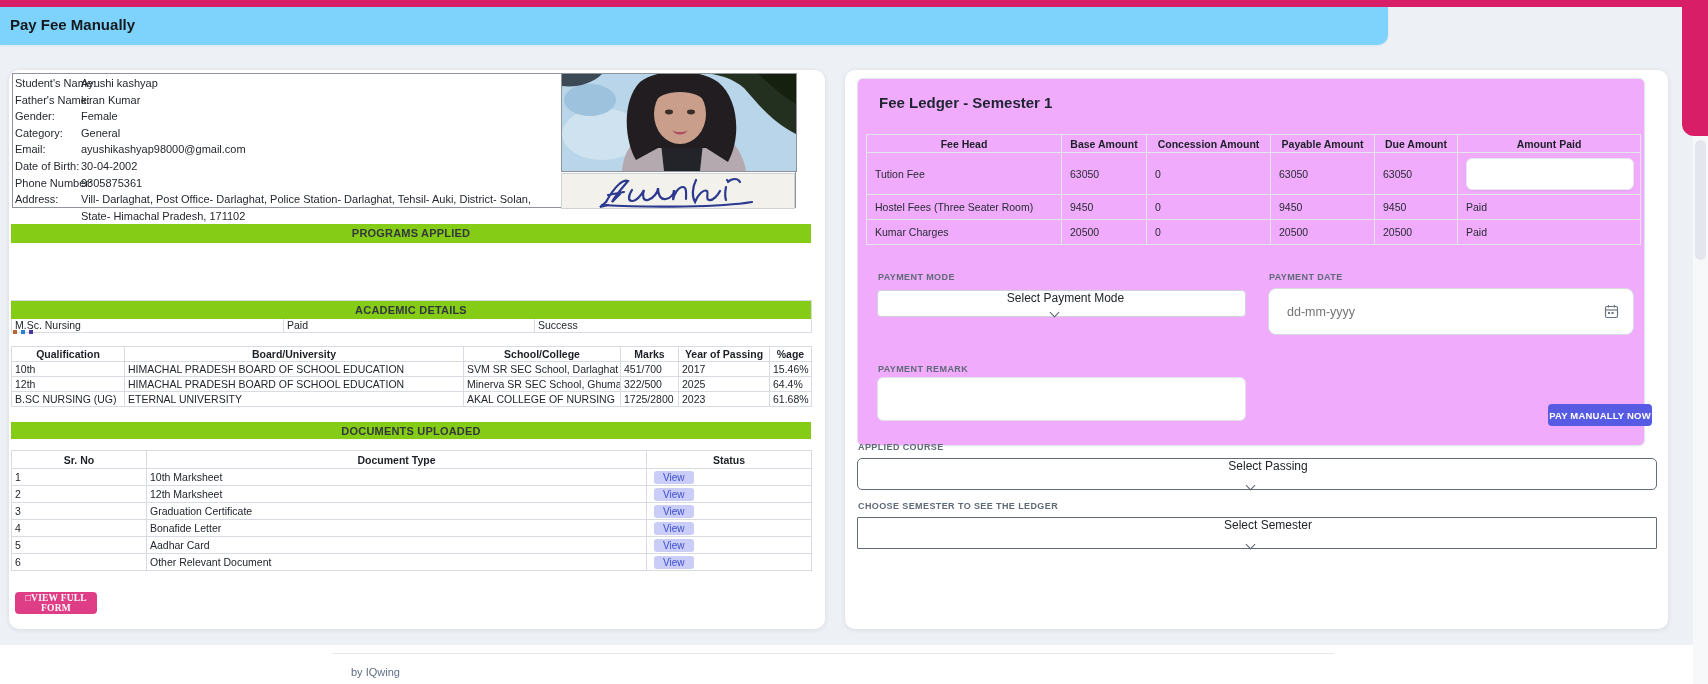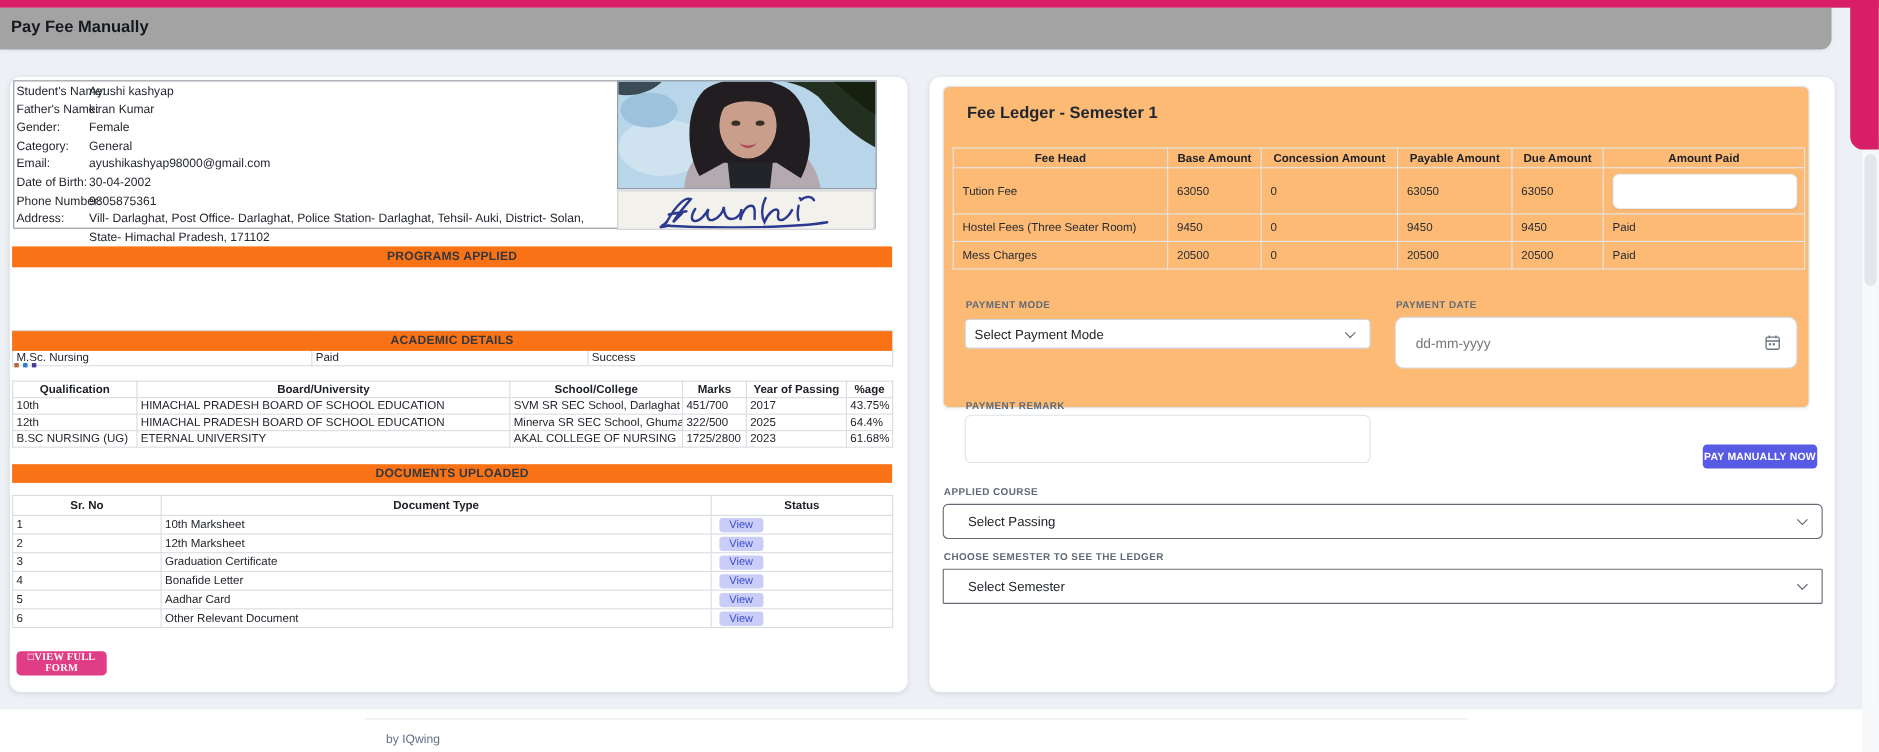--- a/index.html
+++ b/index.html
@@ -1,21 +1,21 @@
 <!DOCTYPE html>
 <html><head>
 <meta charset="utf-8">
 <style>
   * { margin:0; padding:0; box-sizing:border-box; }
   html,body { width:1708px; height:684px; overflow:hidden;
     font-family:"Liberation Sans", sans-serif; background:#edf0f5; color:#24282e; }
 
   
   .topbar { position:absolute; left:0; top:0; width:1708px; height:7px; background:#d81e66; z-index:6; }
-  .headerband { position:absolute; left:0; top:7px; width:1665px; height:38px; background:#a3a3a3;
+  .headerband { position:absolute; left:0; top:7px; width:1388px; height:38px; background:#7dd3fc;
     border-radius:0 0 10px 0; box-shadow:0 1px 3px rgba(30,40,60,.06); z-index:2;text-align:center; }
   .page-title { position:absolute; left:10px; top:9px; font-size:15px; font-weight:bold; color:#15181d; }
   .pink-strip { position:absolute; right:0; top:0; width:26px; height:136px; background:#d81e66;
     border-radius:0 0 0 12px; z-index:7; }
   .scroll-track { position:absolute; right:0; top:136px; width:15px; height:548px; background:#f7f8fa; z-index:5; }
   .scroll-thumb { position:absolute; right:2px; top:4px; width:11px; height:120px; background:#e3e6ec; border-radius:6px; }
 
   .footerband { position:absolute; left:0; top:645px; width:1708px; height:39px; background:#fff; }
   .footer-divider { position:absolute; left:332px; top:8px; width:1002px; height:1px; background:#e4e9f0; }
   .footer-credit { position:absolute; left:351px; top:21px; font-size:11px; color:#5f6f85; }
@@ -27,21 +27,21 @@
   
   .detail-box { position:absolute; left:3px; top:3px; width:784px; height:135px; border:1px solid #8f949c; background:#fff; }
   .detail-rows { position:absolute; left:2px; top:1px; width:545px; }
   .drow { display:flex; font-size:11px; line-height:16.6px; white-space:nowrap; }
   .drow .dlabel { width:66px; flex:0 0 66px; }
   .drow .dvalue { white-space:normal; }
 
   .photo-frame { position:absolute; left:548px; top:-1px; width:236px; height:99px; border:1px solid #8f949c; overflow:hidden; background:#b6d4e8; }
   .sig-frame { position:absolute; left:548px; top:99px; width:234px; height:36px; background:#f3f1ec; border:1px solid #cfd2d6; overflow:hidden; }
 
-  .banner { position:absolute; left:2px; width:800px; height:19px; background:#f97316;
+  .banner { position:absolute; left:2px; width:800px; height:19px; background:#84cc16;
     font-size:11px; font-weight:600; color:#33373d; text-align:center; line-height:19px; letter-spacing:.2px; }
   .banner-programs  { top:154px; }
   .banner-academics { top:231px; height:18px; }
   .banner-documents { top:352px; height:17px; }
 
   .dots { position:absolute; left:4px; top:260px; display:flex; gap:4px; }
   .dots i { width:4px; height:4px; display:block; }
   .dot-a { background:#b06a3a; } .dot-b { background:#2b7fd4; } .dot-c { background:#4b3a9e; }
 
   table.grid { border-collapse:collapse; table-layout:fixed; width:800px; font-size:10.5px; color:#22262c; }
@@ -58,36 +58,36 @@
   .tbl-documents tr.hd { height:18px; }
 
   .view-chip { display:inline-block; margin-left:4px; padding:1px 9px; font-size:10px; color:#3d4ed0;
     background:#c9cdf8; border:none; border-radius:3px; cursor:pointer; font-family:inherit; }
 
   .btn-full-form { position:absolute; left:6px; top:522px; width:82px; height:22px; background:#e03d87;
     color:#fff; font-size:9.5px; font-weight:bold; border:none; border-radius:4px; cursor:pointer;
     font-family:Liberation Serif, serif; letter-spacing:.2px; }
 
   
-  .ledger-panel { position:absolute; left:12px; top:8px; width:788px; height:293px;
-    border:1px solid #e2e6ea; border-radius:6px; background:#fdba74; box-shadow:0 1px 2px rgba(30,40,60,.04); }
+  .ledger-panel { position:absolute; left:12px; top:8px; width:788px; height:368px;
+    border:1px solid #e2e6ea; border-radius:6px; background:#f0abfc; box-shadow:0 1px 2px rgba(30,40,60,.04); }
   .ledger-heading { position:absolute; left:21px; top:15px; font-size:15px; font-weight:bold; color:#1e2530; }
 
   table.feegrid { position:absolute; left:8px; top:55px; border-collapse:collapse; table-layout:fixed;
     width:774px; font-size:10.5px; color:#272b31; }
   table.feegrid th, table.feegrid td { border:1px solid #e3e7eb; padding:1px 8px; overflow:hidden; white-space:nowrap; }
   table.feegrid th { font-weight:bold; text-align:center; color:#1c2026; height:18px; }
   .fee-row1 { height:42px; }
   .fee-row  { height:25px; }
   .amount-input { width:168px; height:32px; border:1px solid #e6e9ed; border-radius:6px;
     box-shadow:0 1px 2px rgba(30,40,60,.06); font-family:inherit; font-size:11px; padding:0 8px; }
 
   .field-label { position:absolute; font-size:9px; font-weight:bold; color:#606a76; letter-spacing:.4px; }
   .fake-select { position:absolute; background:#fff; border:1px solid #ced4da; border-radius:4px;
-    font-size:12px; color:#212529; display:flex; align-items:center; cursor:pointer; }
+    font-size:12px; color:#212529; display:flex; align-items:center; cursor:pointer;flex-direction:column; }
   .fake-select .sel-text { padding-left:8px; flex:1; }
   .chev { width:7px; height:7px; border-right:1.6px solid #5b6470; border-bottom:1.6px solid #5b6470;
     transform:rotate(45deg); margin-right:14px; margin-top:-3px; flex:0 0 auto; }
 
   .sel-paymode { left:19px; top:211px; width:369px; height:27px; }
   .date-input-wrap { position:absolute; left:410px; top:209px; width:366px; height:47px;
     border:1px solid #d7dbe0; border-radius:8px; background:#fff; display:flex; align-items:center;gap:37px; }
   .date-input { border:none; outline:none; flex:1; padding-left:18px; font-family:inherit; font-size:12.5px; color:#495057; background:transparent; }
   .cal-icon { margin-right:14px; flex:0 0 auto; }
 
@@ -235,21 +235,21 @@
       <th>Marks</th>
       <th>Year of Passing</th>
       <th>%age</th>
     </tr>
     <tr>
       <td>10th</td>
           <td>HIMACHAL PRADESH BOARD OF SCHOOL EDUCATION</td>
           <td>SVM SR SEC School, Darlaghat</td>
           <td>451/700</td>
           <td>2017</td>
-          <td>43.75%</td>
+          <td>15.46%</td>
     </tr>
     <tr>
       <td>12th</td>
           <td>HIMACHAL PRADESH BOARD OF SCHOOL EDUCATION</td>
           <td>Minerva SR SEC School, Ghumarwin</td>
           <td>322/500</td>
           <td>2025</td>
           <td>64.4%</td>
     </tr>
     <tr>
@@ -346,21 +346,21 @@
       </tr>
       <tr class="fee-row">
         <td>Hostel Fees (Three Seater Room)</td>
         <td>9450</td>
         <td>0</td>
         <td>9450</td>
         <td>9450</td>
         <td>Paid</td>
       </tr>
       <tr class="fee-row">
-        <td>Mess Charges</td>
+        <td>Kumar Charges</td>
         <td>20500</td>
         <td>0</td>
         <td>20500</td>
         <td>20500</td>
         <td>Paid</td>
       </tr>
     </tbody>
       </table>
 
     <div class="field-label" style="left:20px; top:193px;">PAYMENT MODE</div>

